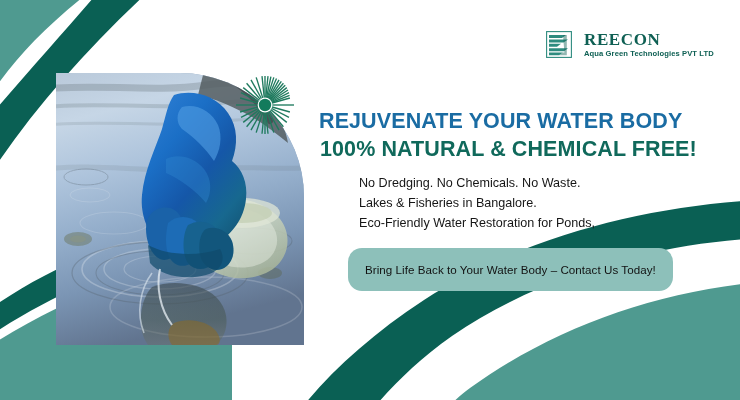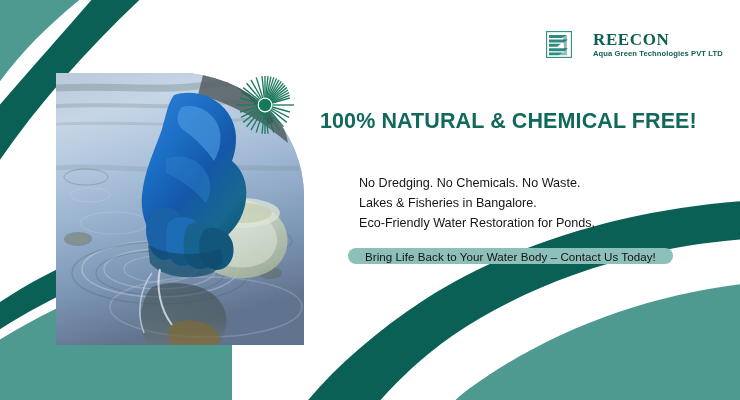--- a/index.html
+++ b/index.html
@@ -22,21 +22,21 @@
     background:#8fa6bd;
   }
   .photo-svg{display:block;width:248px;height:272px;}
 
   
   .sunburst{position:absolute;left:234px;top:74px;width:62px;height:62px;}
 
   
   .logo{
     position:absolute;left:546px;top:31px;
-    display:flex;align-items:center;gap:21px;
+    display:flex;align-items:center;gap:12px;
   }
   .logo-mark{width:26px;height:27px;flex:0 0 auto;}
   .logo-text{display:flex;flex-direction:column;line-height:1;}
   .logo-name{
     font-family:"Liberation Serif", serif;
     font-weight:bold;font-size:17px;letter-spacing:0.6px;
     color:#0F6054;
   }
   .logo-sub{
     font-size:7.6px;font-weight:bold;letter-spacing:0.1px;
@@ -59,21 +59,21 @@
   }
   .body-copy{
     position:absolute;left:40px;top:66px;width:360px;
     margin:0;color:#161616;font-size:12.6px;line-height:1.58;
   }
   .body-copy span{display:block;white-space:nowrap;}
 
   .cta{
     position:absolute;left:29px;top:140px;
     display:inline-flex;align-items:center;justify-content:center;
-    height:16px;padding:0 17px;
+    height:43px;padding:0 17px;
     background:#8DC0BA;border:none;border-radius:14px;
     color:#121212;font-family:"Liberation Sans", sans-serif;
     font-size:11.6px;letter-spacing:0.05px;white-space:nowrap;
     cursor:pointer;
   }
 </style>
 </head>
 <body>
 
 <div class="stage">
@@ -268,20 +268,21 @@
     </svg>
     <div class="logo-text">
       <span class="logo-name">REECON</span>
       <span class="logo-sub">Aqua Green Technologies PVT LTD</span>
     </div>
   </div>
 
   <div class="copy">
 
     <h1 class="headline">
+      <span class="h-line1">REJUVENATE YOUR WATER BODY</span>
       <span class="h-line2">100% NATURAL &amp; CHEMICAL FREE!</span>
     </h1>
 
     <p class="body-copy">
       <span>No Dredging. No Chemicals. No Waste.</span>
       <span>Lakes &amp; Fisheries in Bangalore.</span>
       <span>Eco-Friendly Water Restoration for Ponds,</span>
     </p>
 
     <button class="cta" type="button">Bring Life Back to Your Water Body – Contact Us Today!</button>

